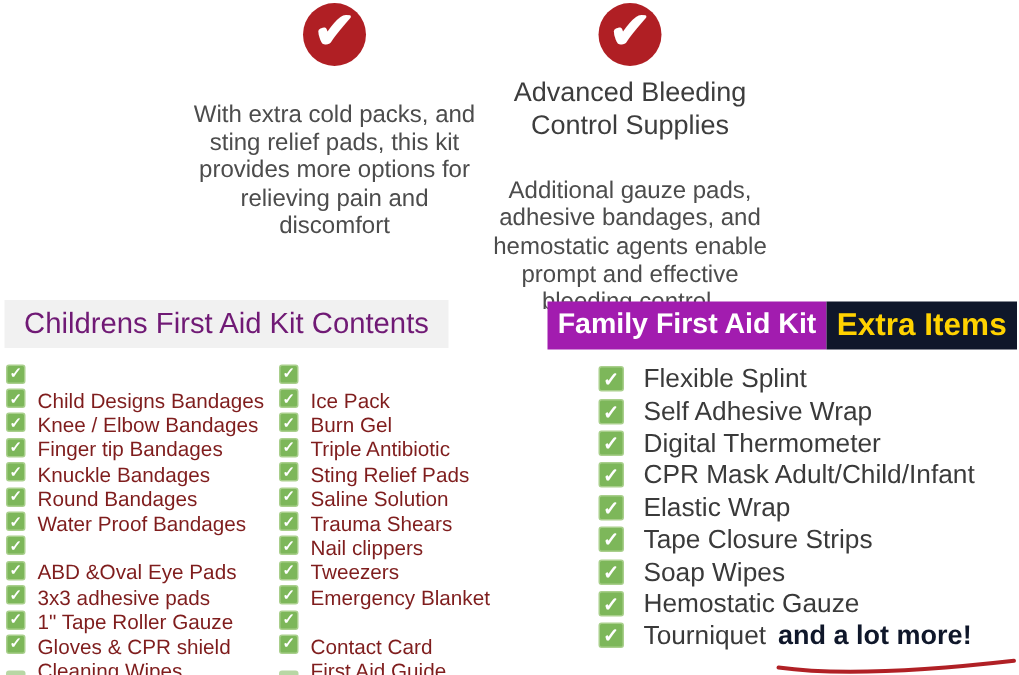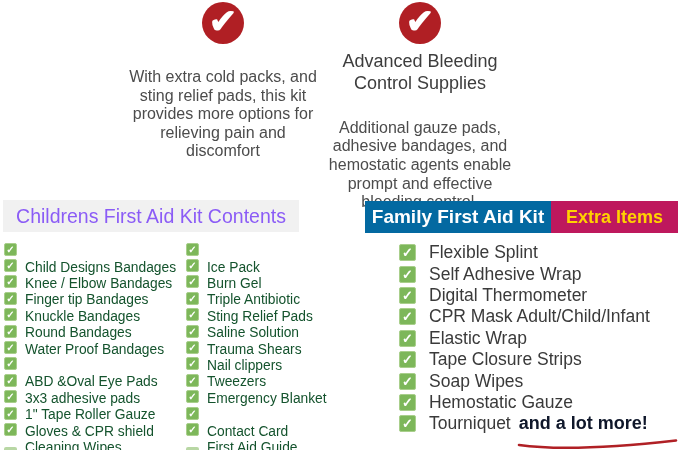--- a/index.html
+++ b/index.html
@@ -24,50 +24,50 @@
   .feature-title {
     margin-top:7px; font-size:18px; line-height:1.22; color:#3d3d3d;
     white-space:pre-line;
   }
   .feature-body {
     margin-top:24px; font-size:16px; line-height:1.16; color:#4c4c4c;
   }
   
   .children-header {
     position:absolute; left:3px; top:200px; width:296px; height:32px;
-    background:#f1f1f1; color:#8b5cf6; font-size:19.5px; line-height:32px;
+    background:#f1f1f1; color:#701a75; font-size:19.5px; line-height:32px;
     text-align:center;
   }
   .family-bar {
     position:absolute; left:365px; top:201px; height:32px; display:flex;
   }
   .family-bar .black {
-    width:186px; background:#0369a1; color:#ffffff; font-weight:bold;
+    width:186px; background:#a21caf; color:#ffffff; font-weight:bold;
     font-size:19px; line-height:32px; text-align:center;
   }
   .family-bar .red {
-    width:127px; background:#be185d; color:#ffd200; font-weight:bold;
-    font-size:18px; line-height:32px; text-align:center;
+    width:127px; background:#0f172a; color:#ffd200; font-weight:bold;
+    font-size:21px; line-height:32px; text-align:center;
   }
   
   .list { position:absolute; }
   .list-col-1 { left:4px;  top:241px; width:180px; }
   .list-col-2 { left:186px; top:241px; width:180px; }
   .list-family { left:399px; top:242px; width:278px; }
   .row { display:flex; align-items:center; }
   .row.small { height:16.4px; }
   .row.large { height:21.4px; }
   .chk {
     display:inline-flex; align-items:center; justify-content:center;
     background:#7db75a; border:1px solid #a9cf8c; border-radius:2px;
     color:#fff; font-weight:bold; flex:0 0 auto;
   }
   .row.small .chk { width:13px; height:13px; font-size:10px; margin-right:8px; }
   .row.large .chk { width:17px; height:17px; font-size:13px; margin-right:13px; }
-  .row.small .lbl { font-size:13.8px; color:#14532d; white-space:nowrap;margin-top:36px; }
+  .row.small .lbl { font-size:13.8px; color:#7f1d1d; white-space:nowrap;margin-top:36px; }
   .row.large .lbl { font-size:17.5px; color:#3a3a3a; white-space:nowrap; }
   .more-text {
     font-size:18px; font-weight:bold; color:#0f172a; margin-left:8px;
     white-space:nowrap;
   }
   .swoosh { position:absolute; left:516px; top:438px; }
   
   .sliver {
     position:absolute; top:447px; width:13px; height:3px;
     background:#7db75a; opacity:.55; border-radius:2px 2px 0 0;

